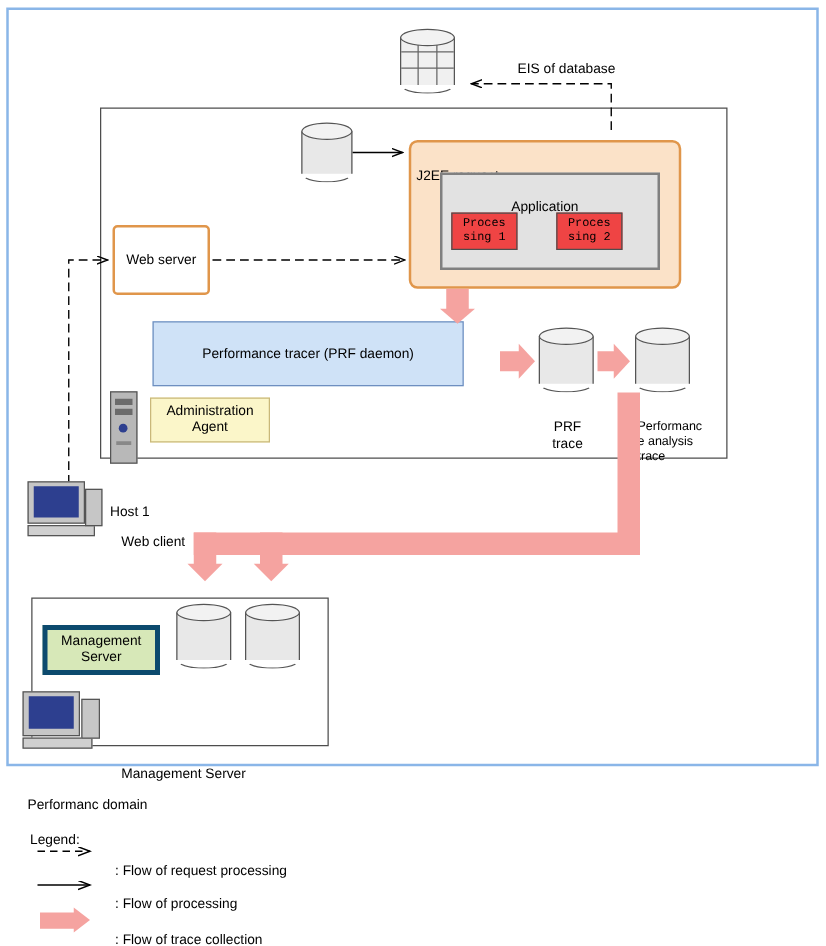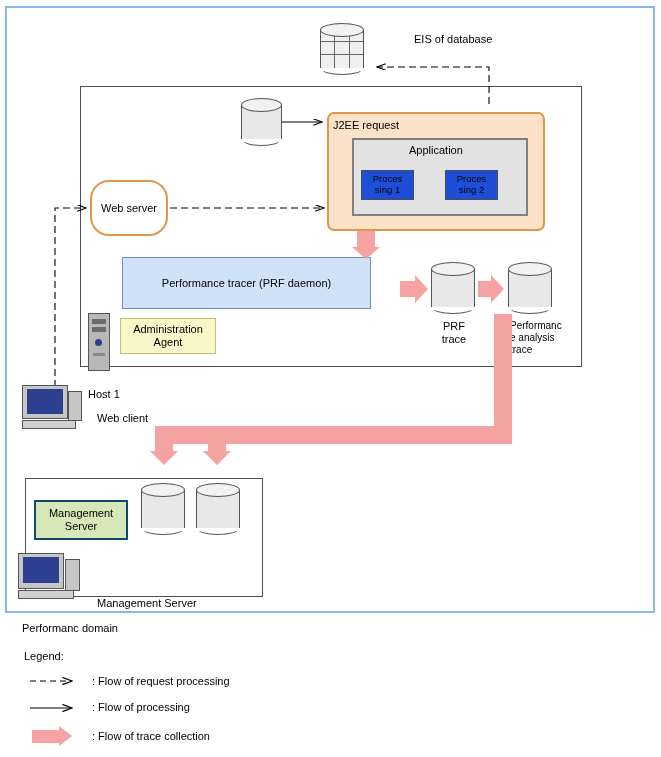--- a/index.html
+++ b/index.html
@@ -17,20 +17,21 @@
     background: #ffffff;
     overflow: hidden;
   }
   .abs { position: absolute; }
   .txt {
     position: absolute;
     font-size: 11px;
     color: #000000;
     line-height: 1.22;
     white-space: pre-line;
+    margin-top: 16px;
   }
   
   #mgmt-domain-border {
     left: 5px; top: 6px; width: 650px; height: 607px;
     border: 2px solid #8ab6e8;
     box-sizing: border-box;
   }
   
   #host1-box {
     left: 80px; top: 86px; width: 502px; height: 281px;
@@ -54,38 +55,39 @@
   }
   
   #application-box {
     left: 352px; top: 138px; width: 176px; height: 78px;
     border: 2px solid #808080;
     background: #e2e2e2;
     box-sizing: border-box;
   }
   .proc-box {
     border: 1px solid #4d4d4d;
-    background: #1d4ed8;
+    background: #ef4444;
     box-sizing: border-box;
     font-size: 9.5px;
     color: #000;
     display: flex;
     align-items: center;
     justify-content: center;
     text-align: center;
     line-height: 1.15;
     white-space: pre-line;
+    font-family: Liberation Mono, monospace;
   }
   #proc1-box { left: 361px; top: 170px; width: 53px; height: 30px; }
   #proc2-box { left: 445px; top: 170px; width: 53px; height: 30px; }
   
   #webserver-box {
     left: 90px; top: 180px; width: 78px; height: 56px;
     border: 2px solid #e0964b;
-    border-radius: 19px;
+    border-radius: 4px;
     background: #ffffff;
     box-sizing: border-box;
     display: flex; align-items: center; justify-content: center;
     font-size: 11px;
   }
   
   #prf-tracer-box {
     left: 122px; top: 257px; width: 249px; height: 52px;
     border: 1px solid #6e8fc0;
     background: #cfe2f7;
@@ -101,21 +103,21 @@
     box-sizing: border-box;
     display: flex; align-items: center; justify-content: center;
     text-align: center;
     font-size: 11px;
     line-height: 1.18;
     white-space: pre-line;
   }
   
   #mgmt-server-green {
     left: 34px; top: 500px; width: 94px; height: 40px;
-    border: 2px solid #0c4a6e;
+    border: 4px solid #0c4a6e;
     background: #d7e8b8;
     box-sizing: border-box;
     display: flex; align-items: center; justify-content: center;
     text-align: center;
     font-size: 11px;
     line-height: 1.18;
     white-space: pre-line;
   }
   
   .cyl { position: absolute; }

